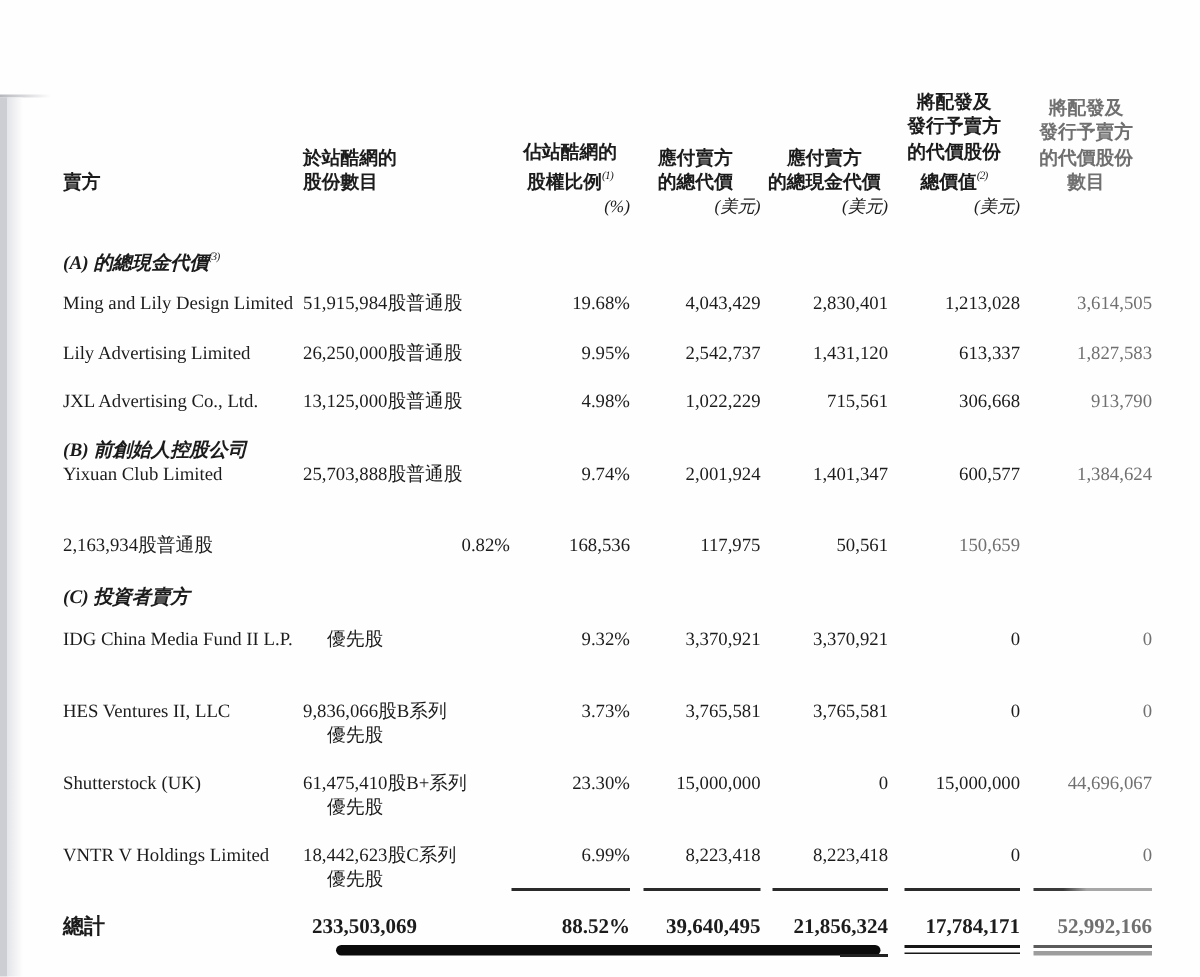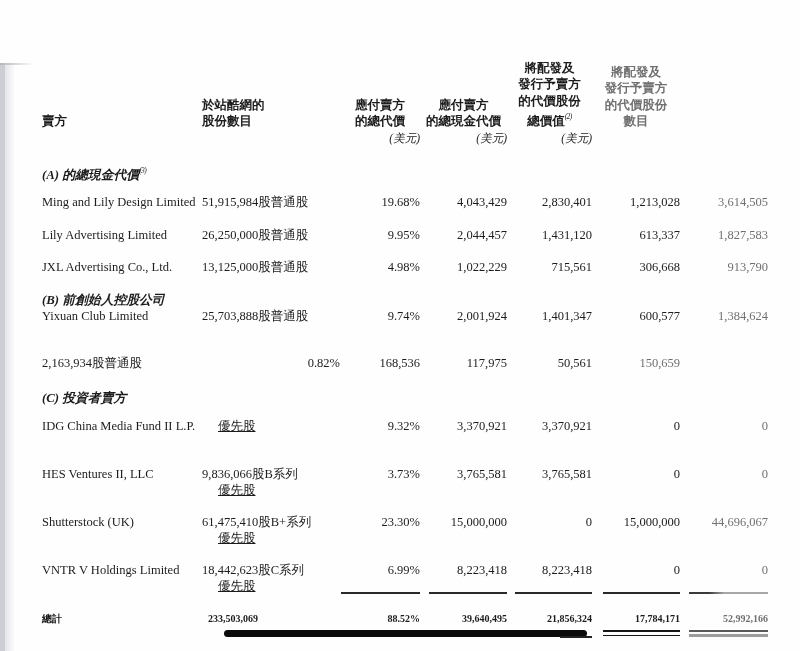--- a/index.html
+++ b/index.html
@@ -11,33 +11,33 @@
   .gutter-fade{position:absolute;left:5px;top:65px;width:10px;height:586px;
                background:linear-gradient(to right,#e4e5e9,#fdfdfd);}
   .gutter-topline{position:absolute;left:0;top:63px;width:34px;height:2px;
                   background:linear-gradient(to right,#b6b7bd,rgba(255,255,255,0));}
   
   .row{position:absolute;left:42px;width:726px;display:grid;
        grid-template-columns:160px 138px 80px 87px 85px 88px 88px;}
   .c{font-size:12.5px;line-height:16px;color:#1c1c1c;}
   .num{text-align:right;}
   .c7{color:#707070;}
-  .shares .l2{padding-left:16px;text-decoration:underline;}
+  .shares .l2{padding-left:16px;}
   
   .hdr{top:60px;height:86px;}
   .hdr .c{display:flex;flex-direction:column;justify-content:flex-end;}
   .hdr .hl{font-weight:bold;font-size:12.5px;line-height:16.4px;white-space:nowrap;}
   .hdr .num .hl{text-align:center;}
   .hdr .unit{font-style:italic;font-size:11.5px;line-height:16.4px;text-align:right;}
   .hdr .spacer{height:16.4px;}
   sup.note{font-size:7.5px;font-style:italic;font-weight:normal;vertical-align:6px;letter-spacing:-0.5px;}
   
   .sec .c{font-weight:bold;font-style:italic;font-size:12.8px;}
   
-  .tot .c{font-weight:bold;font-size:10px;}
+  .tot .c{font-weight:bold;font-size:14px;}
   .tot .shares-total{padding-left:6px;}
   
   .rules .c{position:relative;height:2px;}
   .rules .line{position:absolute;right:0;top:0;height:1.5px;background:#2a2a2a;}
   .rules .c3 .line{width:79px;}
   .rules .c4 .line{width:78px;}
   .rules .c5 .line{width:77px;}
   .rules .c6 .line{width:77px;}
   .rules .c7g .line{width:79px;background:linear-gradient(to right,#3a3a3a 25%,#a7a7a7 45%);}
   
@@ -63,20 +63,25 @@
     <div class="c">
       <div class="hl">賣方</div>
       <div class="spacer"></div>
     </div>
     <div class="c">
       <div class="hl" style="padding-left:0;">於站酷網的</div>
       <div class="hl">股份數目</div>
       <div class="spacer"></div>
     </div>
     <div class="c num">
+      <div class="hl">佔站酷網的</div>
+      <div class="hl nowrap"><span>股權比例</span><sup class="note">(1)</sup></div>
+      <div class="unit">(%)</div>
+    </div>
+    <div class="c num">
       <div class="hl">應付賣方</div>
       <div class="hl">的總代價</div>
       <div class="unit">(美元)</div>
     </div>
     <div class="c num">
       <div class="hl">應付賣方</div>
       <div class="hl">的總現金代價</div>
       <div class="unit">(美元)</div>
     </div>
     <div class="c num">
@@ -106,21 +111,21 @@
     <div class="c num">4,043,429</div>
     <div class="c num">2,830,401</div>
     <div class="c num">1,213,028</div>
     <div class="c num c7">3,614,505</div>
   </div>
 
   <div class="row" style="top:227px">
     <div class="c">Lily Advertising Limited</div>
     <div class="c shares">26,250,000股普通股</div>
     <div class="c num">9.95%</div>
-    <div class="c num">2,044,457</div>
+    <div class="c num">2,542,737</div>
     <div class="c num">1,431,120</div>
     <div class="c num">613,337</div>
     <div class="c num c7">1,827,583</div>
   </div>
 
   <div class="row" style="top:259px">
     <div class="c">JXL Advertising Co., Ltd.</div>
     <div class="c shares">13,125,000股普通股</div>
     <div class="c num">4.98%</div>
     <div class="c num">1,022,229</div>

